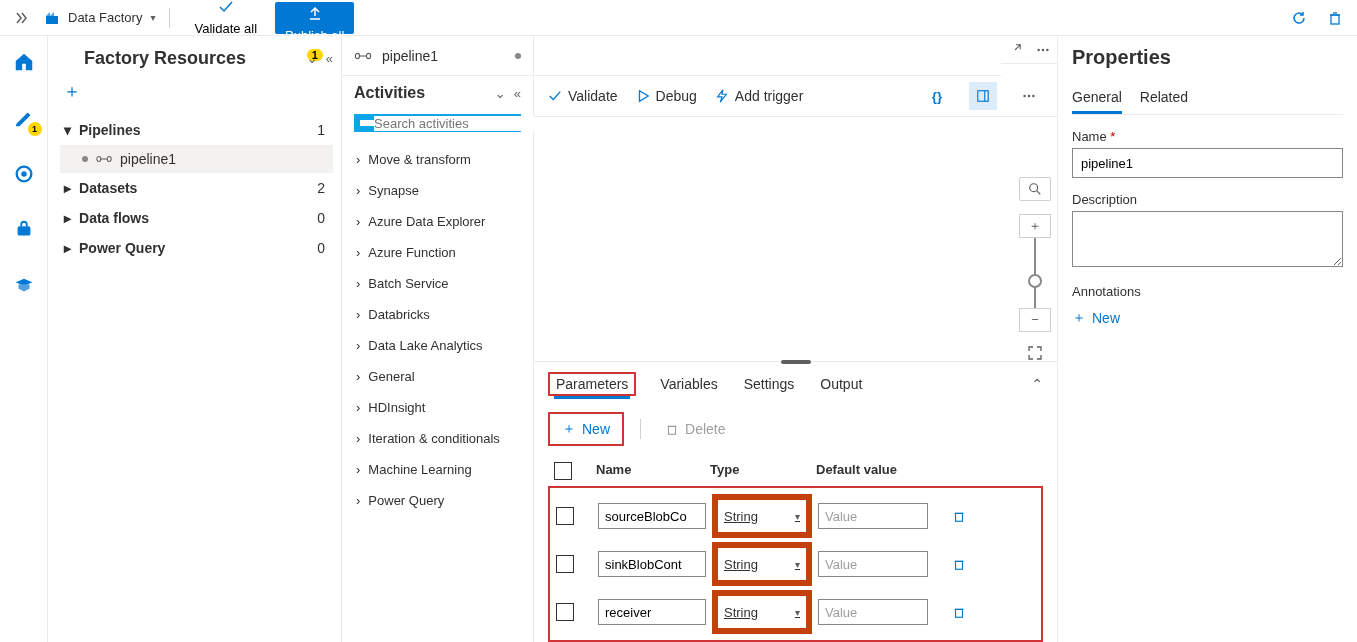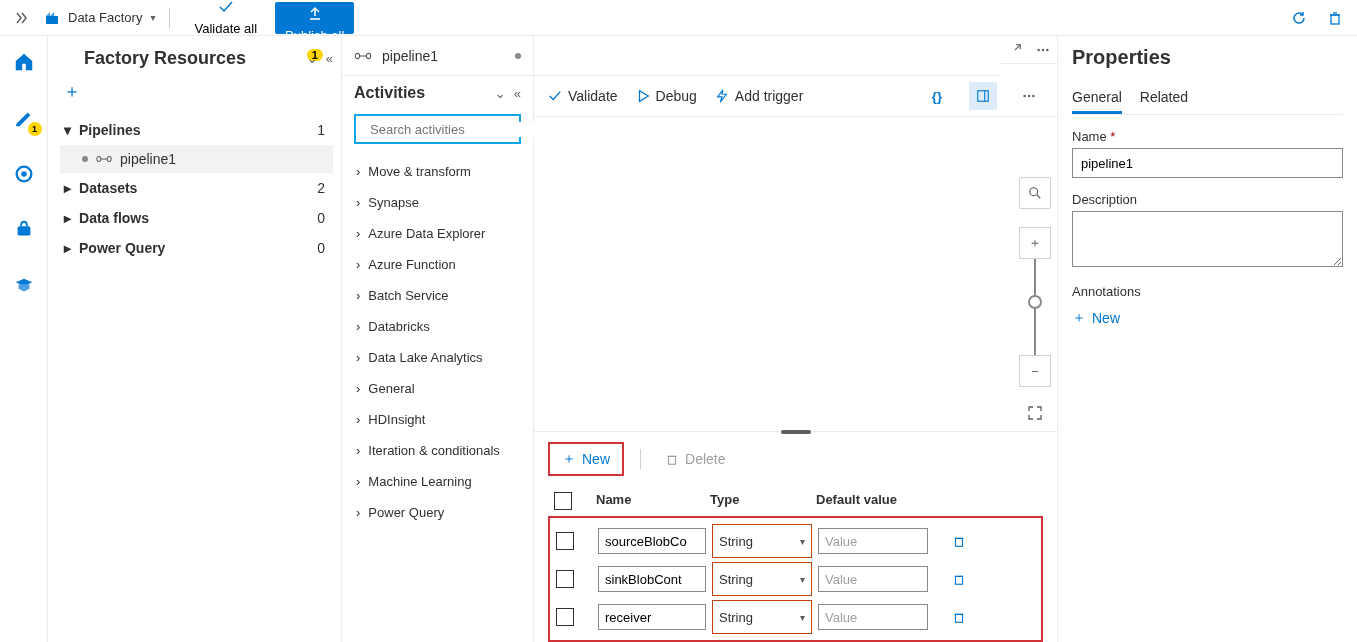--- a/index.html
+++ b/index.html
@@ -38,21 +38,21 @@
 .tree-group { display: flex; align-items: center; justify-content: space-between; padding: 7px 8px 7px 4px; cursor: pointer; }
 .tree-group .left { display: flex; align-items: center; gap: 8px; font-weight: 600; font-size: 14px; }
 .tree-group .count { color: #323130; font-size: 14px; }
 .tree-item { display: flex; align-items: center; gap: 8px; padding: 6px 8px 6px 22px; background: #f3f2f1; cursor: pointer; font-size: 14px; }
 .dot { width: 6px; height: 6px; border-radius: 50%; background: #8a8886; }
 
 
 .activities { width: 192px; border-right: 1px solid #edebe9; display: flex; flex-direction: column; padding: 10px 12px 0 12px; }
 .act-header { display: flex; align-items: center; justify-content: space-between; margin-bottom: 12px; }
 .act-header h3 { font-size: 16px; font-weight: 600; }
-.search-activities { height: 30px; border: 2px solid #0ea5e9; display: flex; align-items: center; padding: 0 8px; gap: 6px; color: #605e5c; margin-bottom: 12px; }
+.search-activities { height: 18px; border: 6px solid #0ea5e9; display: flex; align-items: center; padding: 0 8px; gap: 6px; color: #605e5c; margin-bottom: 12px; }
 .search-activities input { border: none; outline: none; flex: 1; font-size: 13px; }
 .act-list { display: flex; flex-direction: column; }
 .act-item { display: flex; align-items: center; gap: 8px; padding: 8px 2px; font-size: 13px; cursor: pointer; }
 
 
 .center { flex: 1; display: flex; flex-direction: column; min-width: 0; }
 .tabs-row { height: 40px; display: flex; align-items: stretch; }
 .canvas-toolbar { height: 40px; display: flex; align-items: center; gap: 18px; padding: 0 14px; }
 .canvas-toolbar .spacer { flex: 1; }
 .tool-link { display: inline-flex; align-items: center; gap: 6px; cursor: pointer; font-size: 14px; }
@@ -76,21 +76,21 @@
 .bp-toolbar { display: flex; align-items: center; gap: 16px; padding: 10px 14px; }
 .new-btn-box { border: 2px solid #d13438; padding: 2px 4px; display: inline-flex; }
 .new-btn { display: inline-flex; align-items: center; gap: 6px; color: #0078d4; padding: 4px 8px; border: none; background: transparent; cursor: pointer; font-size: 14px; }
 .del-btn { display: inline-flex; align-items: center; gap: 6px; color: #a19f9d; padding: 4px 8px; border: none; background: transparent; font-size: 14px; }
 .param-table { padding: 0 14px; }
 .param-head { display: grid; grid-template-columns: 42px 108px 100px 110px 50px; gap: 6px; padding: 6px 0; font-size: 13px; color: #323130; font-weight: 600; }
 .param-body-box { border: 2px solid #d13438; padding: 4px 0; }
 .param-row { display: grid; grid-template-columns: 42px 108px 100px 110px 50px; gap: 6px; align-items: center; padding: 2px 0; }
 .checkbox { width: 18px; height: 18px; border: 1px solid #323130; margin-left: 6px; }
 .cell-input { height: 26px; border: 1px solid #8a8886; padding: 0 6px; font-size: 13px; width: 100%; }
-.cell-select { height: 26px; border: 1px solid #c2410c; padding: 16px 6px; font-size: 13px; width: 100%; display: flex; align-items: center; justify-content: space-between; }
+.cell-select { height: 26px; border: 6px solid #c2410c; padding: 16px 6px; font-size: 13px; width: 100%; display: flex; align-items: center; justify-content: space-between; text-decoration: underline; }
 .cell-value { height: 26px; border: 1px solid #8a8886; padding: 0 6px; color: #a19f9d; font-size: 13px; width: 100%; display: flex; align-items: center; }
 .row-del { color: #0078d4; cursor: pointer; display: flex; align-items: center; justify-content: center; }
 
 
 .props { width: 300px; border-left: 1px solid #edebe9; display: flex; flex-direction: column; padding: 10px 14px; }
 .props h3 { font-size: 20px; font-weight: 600; margin-bottom: 14px; }
 .prop-tabs { display: flex; gap: 18px; border-bottom: 1px solid #edebe9; margin-bottom: 14px; font-size: 14px; }
 .prop-tab { padding: 6px 0; cursor: pointer; }
 .prop-tab.active { border-bottom: 3px solid #0078d4; }
 .prop-field { margin-bottom: 14px; }
@@ -394,20 +394,27 @@
               <polyline points="10,2 14,2 14,6" fill="none" stroke="#605e5c" stroke-width="1.3"></polyline>
               <polyline points="14,10 14,14 10,14" fill="none" stroke="#605e5c" stroke-width="1.3"></polyline>
               <polyline points="6,14 2,14 2,10" fill="none" stroke="#605e5c" stroke-width="1.3"></polyline>
             </svg>
         </div>
       </div>
     </div>
 
     <div class="bottom-panel">
       <div class="resize-handle"></div>
+      <div class="bp-tabs">
+        <span class="bp-tab-box-active"><span class="bp-tab active">Parameters</span></span>
+        <span class="bp-tab">Variables</span>
+        <span class="bp-tab">Settings</span>
+        <span class="bp-tab">Output</span>
+        <span class="bp-caret">⌃</span>
+      </div>
       <div class="bp-toolbar">
         <span class="new-btn-box">
           <button class="new-btn">
             <span>＋</span>
             <span>New</span>
           </button>
         </span>
         <div style="width:1px;height:20px;background:#d2d0ce"></div>
         <button class="del-btn">
           <svg width="14" height="14" viewBox="0 0 16 16">

